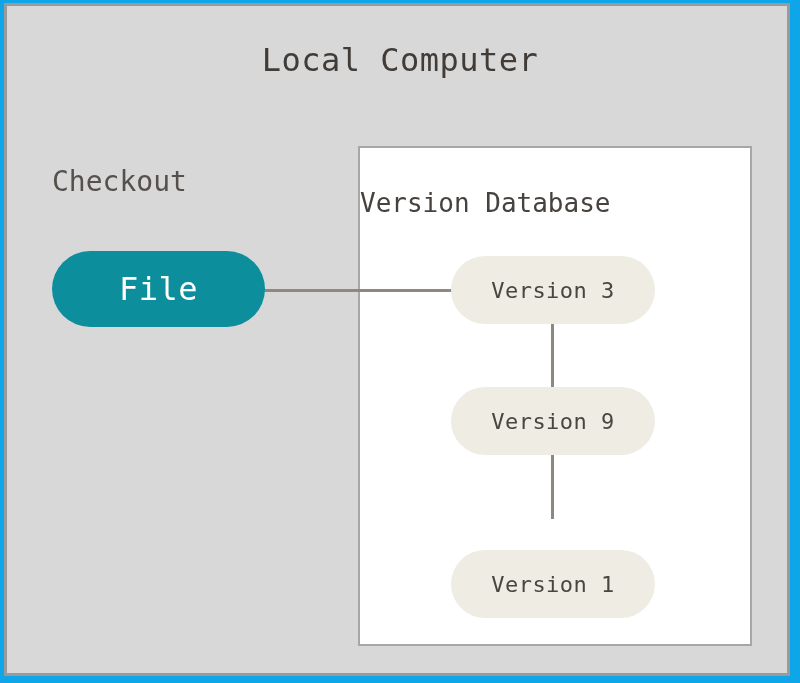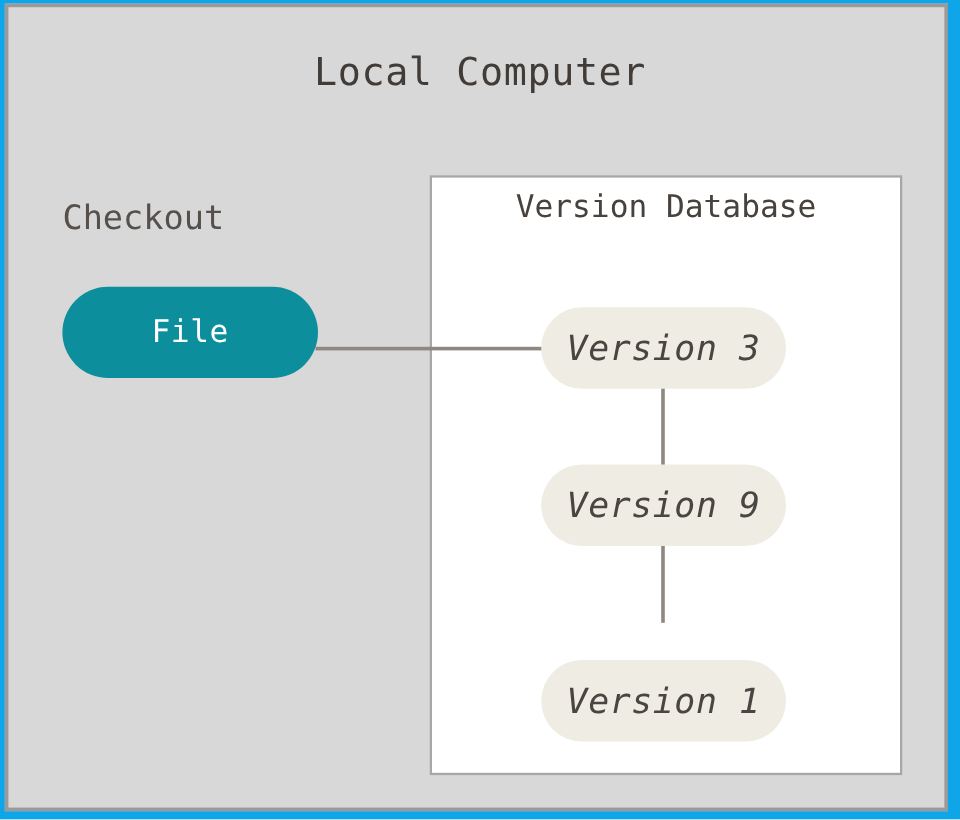--- a/index.html
+++ b/index.html
@@ -52,30 +52,30 @@
     font-size: 28px;
     line-height: 32px;
     color: #55504b;
     white-space: pre;
   }
 
   
   .file-pill {
     position: absolute;
     left: 45px;
-    top: 233px;
+    top: 245px;
     width: 213px;
     height: 76px;
     border-radius: 38px;
     background: #0d8e9c;
     display: flex;
     align-items: center;
     justify-content: center;
     color: #ffffff;
-    font-size: 26px;
+    font-size: 32px;
     letter-spacing: 0.5px;
     white-space: pre;
     box-sizing: border-box;
     text-align: center;
   }
 
   
   .db-frame {
     position: absolute;
     left: 351px;
@@ -83,46 +83,45 @@
     width: 394px;
     height: 500px;
     background: #ffffff;
     border: 2px solid #a7a7a7;
     box-sizing: border-box;
   }
 
   .db-title {
     position: absolute;
     left: 0;
-    top: 8px;
+    top: 38px;
     width: 390px;
-    text-align: center;
+    text-align: left;
     font-size: 26px;
     line-height: 34px;
     color: #47423d;
     white-space: pre;
   }
 
   
   .version-pill {
     position: absolute;
     left: 444px;
     width: 204px;
     height: 68px;
     border-radius: 34px;
     background: #eeece3;
     display: flex;
     align-items: center;
     justify-content: center;
     color: #4a4540;
-    font-size: 29px;
+    font-size: 22px;
     letter-spacing: 0.5px;
     white-space: pre;
     box-sizing: border-box;
-    font-style: italic;
   }
   .version-pill.v3 { top: 250px; }
   .version-pill.v2 { top: 381px; }
   .version-pill.v1 { top: 544px; }
 
   
   .connector-h {
     position: absolute;
     left: 256px;
     top: 283px;

